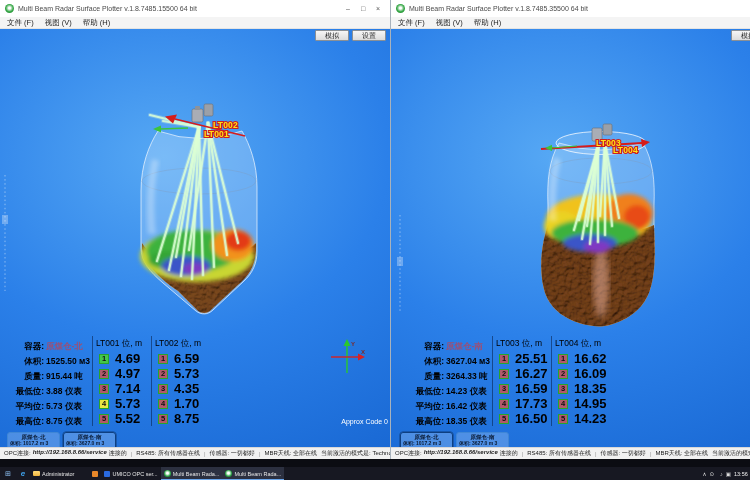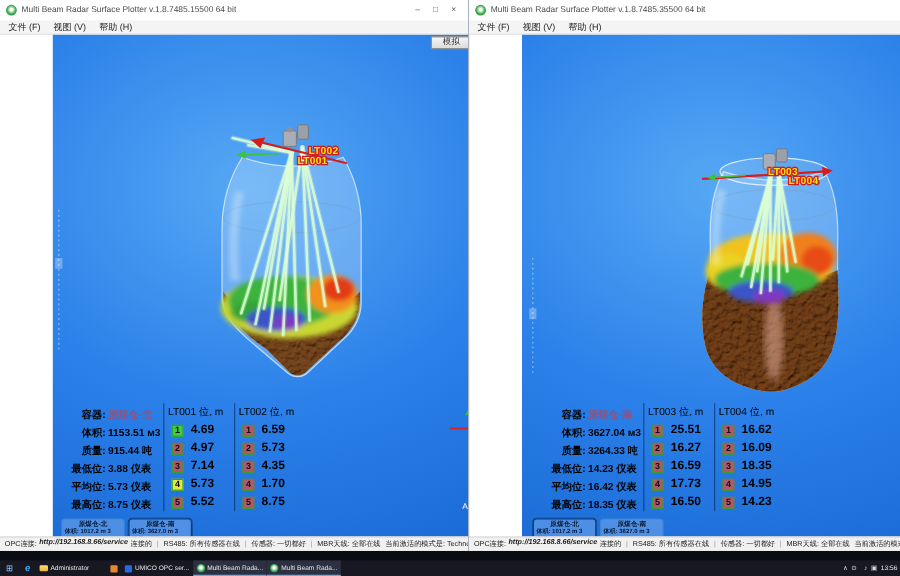--- a/index.html
+++ b/index.html
@@ -9,40 +9,40 @@
   .w-left{left:0;width:390px;}
   .w-right{left:390px;width:390px;border-left:1px solid #a8b2bc;}
   .titlebar{height:17px;display:flex;align-items:center;padding:0 5px;background:#fff;}
   .app-icon{width:9px;height:9px;border-radius:50%;background:radial-gradient(circle at 50% 45%,#ffffff 15%,#35a845 55%,#1e7c2e 100%);flex:0 0 auto;}
   .title-text{margin-left:4px;font-size:7px;color:#4a4a4a;white-space:nowrap;overflow:hidden;}
   .win-controls{margin-left:auto;display:flex;gap:1px;}
   .win-btn{width:14px;height:13px;display:flex;align-items:center;justify-content:center;font-size:7px;color:#555;}
   .menubar{height:12px;display:flex;align-items:center;gap:11px;padding:0 7px;background:#f4f4f4;font-size:7.5px;color:#222;border-bottom:1px solid #e4e4e4;}
   .menu-item{white-space:nowrap;}
   .client{position:absolute;left:0;top:29px;width:100%;height:426px;overflow:hidden;
-          background:radial-gradient(ellipse 120% 90% at 42% 30%,#56a8f4 0%,#2b80e9 48%,#1563cf 100%);margin-left:44px;}
+          background:radial-gradient(ellipse 120% 90% at 42% 30%,#56a8f4 0%,#2b80e9 48%,#1563cf 100%);}
   .scene-svg{position:absolute;left:0;top:0;}
   .btn-row{position:absolute;top:1px;display:flex;gap:3px;}
   .btn-row.right-align{right:4px;}
   .btn-row.pos-clip{left:340px;}
   .ui-btn{width:34px;height:11px;font-size:7px;line-height:8px;background:linear-gradient(#f6f6f6,#dcdcdc);border:1px solid #8a9096;color:#222;font-family:inherit;border-radius:1px;padding:0;}
   .panel{position:absolute;top:307px;display:flex;color:#000;}
   .w-left .panel{left:13px;}
   .w-right .panel{left:22px;}
   .p-rows{width:76px;}
   .p-row{height:15px;line-height:15px;white-space:nowrap;}
   .p-label{display:inline-block;width:31px;text-align:right;font-size:8.5px;font-weight:bold;}
   .p-value{font-size:8.5px;font-weight:bold;margin-left:2px;}
   .p-row.container .p-value{color:#9a5076;}
   .p-divider{width:1px;background:rgba(8,30,70,.55);margin:0 3px;}
   .p-col{width:52px;}
   .p-header{height:15px;line-height:15px;font-size:8.5px;font-weight:normal;white-space:nowrap;}
   .p-cell{height:15px;display:flex;align-items:center;}
   .cell-box{width:10px;height:10px;border:1px solid #27a52b;font-size:7.5px;font-weight:bold;color:#101010;display:flex;align-items:center;justify-content:center;margin-left:3px;}
-  .cell-v{font-size:10px;font-weight:bold;margin-left:6px;}
+  .cell-v{font-size:13px;font-weight:bold;margin-left:6px;}
   .silos{position:absolute;top:403px;display:flex;gap:3px;}
   .w-left .silos{left:7px;}
   .w-right .silos{left:9px;}
   .silo-box{width:53px;height:21px;border:1px solid #3f86d6;border-radius:3px;background:rgba(200,228,255,.28);padding:1px 2px;color:#0a1a33;}
   .silo-box.selected{border:1px solid #0e3f80;box-shadow:0 0 0 .5px #0e3f80;}
   .silo-name{font-size:5.5px;font-weight:bold;text-align:center;line-height:6px;white-space:nowrap;}
   .silo-line{font-size:5px;line-height:6.5px;white-space:nowrap;font-weight:bold;}
   .statusbar{position:absolute;left:0;right:0;bottom:0;height:12px;background:#f1f1f1;border-top:1px solid #d8d8d8;display:flex;align-items:center;padding:0 4px;font-size:6px;color:#1a1a1a;white-space:nowrap;gap:4px;overflow:hidden;}
   .st-seg{display:flex;gap:2px;}
   .st-url{font-weight:bold;font-style:italic;}
@@ -174,21 +174,21 @@
       </svg>
 
       <div class="btn-row right-align">
         <button class="ui-btn">模拟</button>
         <button class="ui-btn">设置</button>
       </div>
 
       <div class="panel">
         <div class="p-rows">
           <div class="p-row container"><span class="p-label">容器:</span><span class="p-value">原煤仓-北</span></div>
-          <div class="p-row"><span class="p-label">体积:</span><span class="p-value">1153.51 м3</span></div>
+          <div class="p-row"><span class="p-label">体积:</span><span class="p-value">1525.50 м3</span></div>
           <div class="p-row"><span class="p-label">质量:</span><span class="p-value">915.44 吨</span></div>
           <div class="p-row"><span class="p-label">最低位:</span><span class="p-value">3.88 仪表</span></div>
           <div class="p-row"><span class="p-label">平均位:</span><span class="p-value">5.73 仪表</span></div>
           <div class="p-row"><span class="p-label">最高位:</span><span class="p-value">8.75 仪表</span></div>
         </div>
         <div class="p-divider"></div>
         <div class="p-col">
           <div class="p-header">LT001 位, m</div>
           <div class="p-cell">
               <span class="cell-box" style="background:#45c74b">1</span>

